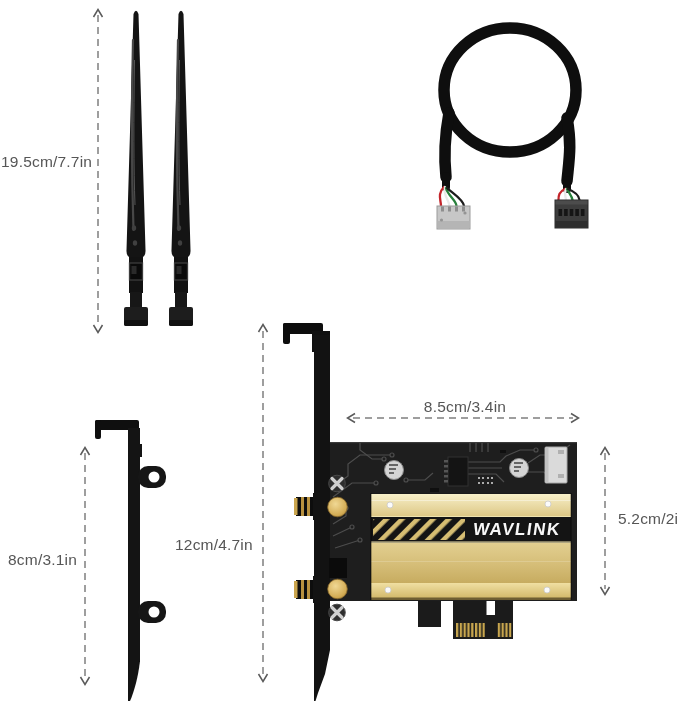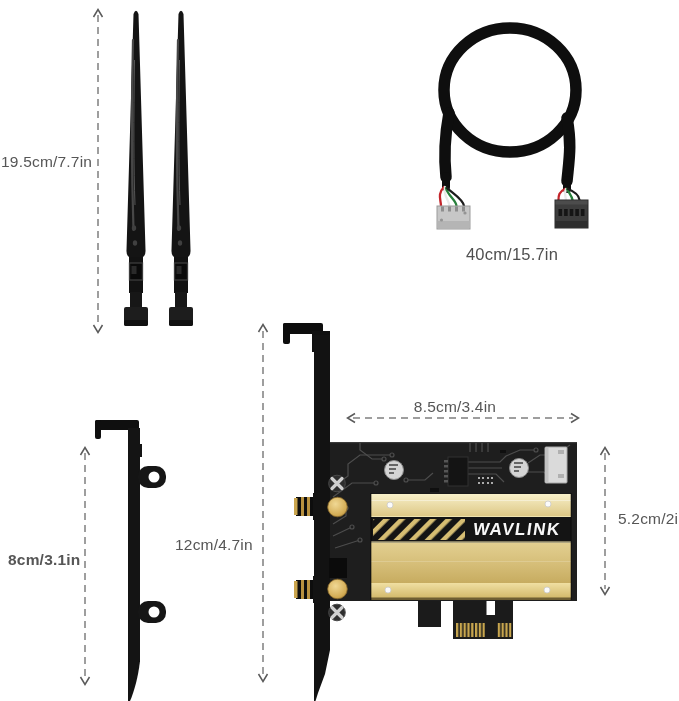--- a/index.html
+++ b/index.html
@@ -300,25 +300,24 @@
     <g stroke="#7f7f7f" stroke-width="1.5" fill="none">
       <line x1="605" y1="453" x2="605" y2="589" stroke-dasharray="7 5"></line>
       <path d="M600.5,455 L605,447.5 L609.5,455" stroke="#5a5a5a"></path>
       <path d="M600.5,587 L605,594.5 L609.5,587" stroke="#5a5a5a"></path>
     </g>
   </g>
 </svg>
 
 <div class="dim-label" style="left:1px;top:153px;">19.5cm/7.7in</div>
 
-<div class="dim-label center" style="left:452px;top:245px;width:120px;font-size:16.5px;color:#4f4f4f;">40cm/15.7in</div>
-
-<div class="dim-label" style="left:8px;top:551px;font-weight:bold;">8cm/3.1in</div>
+
+<div class="dim-label" style="left:8px;top:551px;">8cm/3.1in</div>
 
 <div class="dim-label" style="left:175px;top:536px;">12cm/4.7in</div>
 
-<div class="dim-label center" style="left:405px;top:398px;width:100px;">8.5cm/3.4in</div>
+<div class="dim-label center" style="left:415px;top:398px;width:100px;">8.5cm/3.4in</div>
 
 <div class="dim-label" style="left:618px;top:510px;">5.2cm/2in</div>
 
 <div id="logo">WAVLINK</div>
 
 </div>
 
 </body></html>

